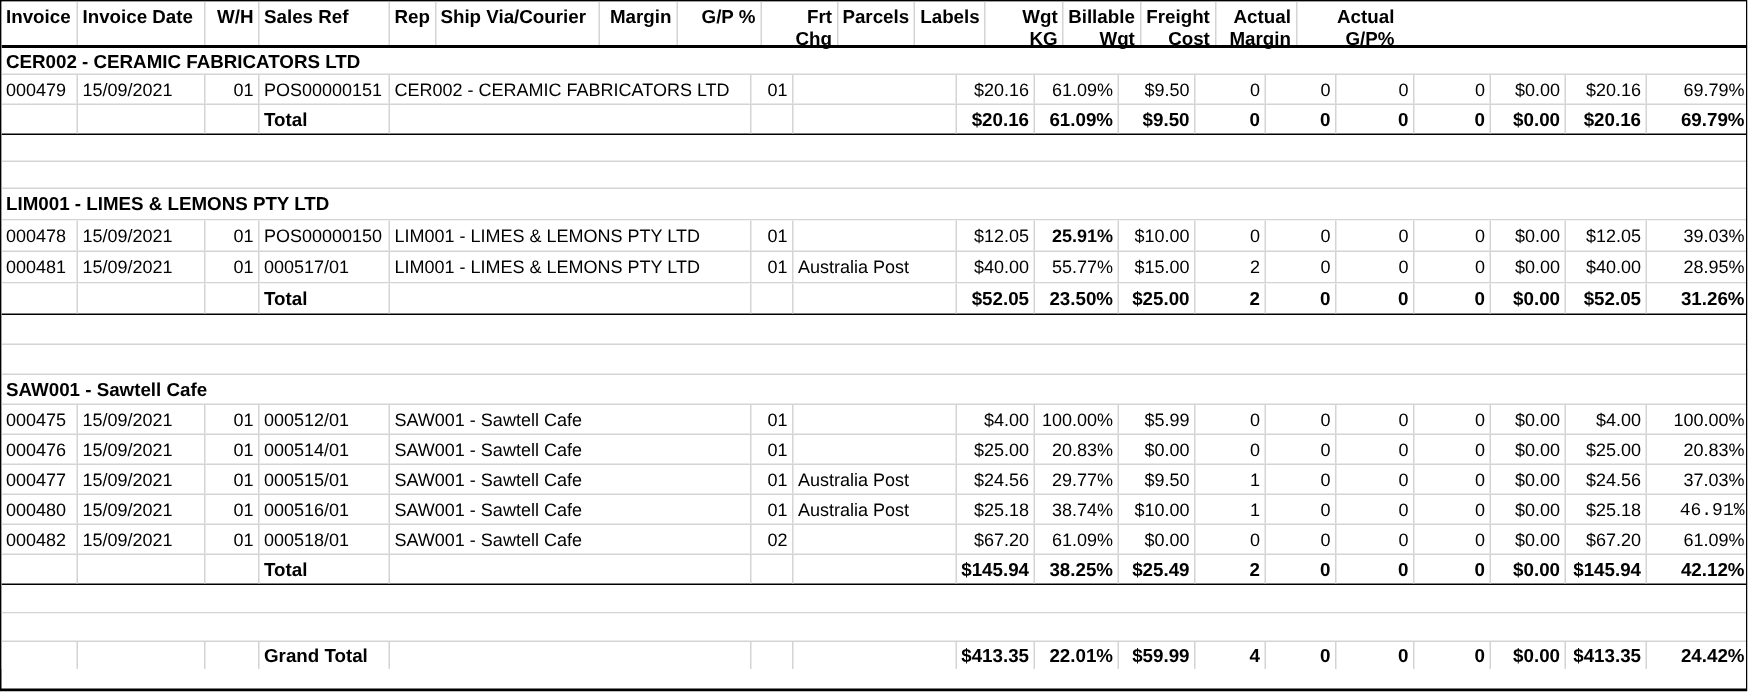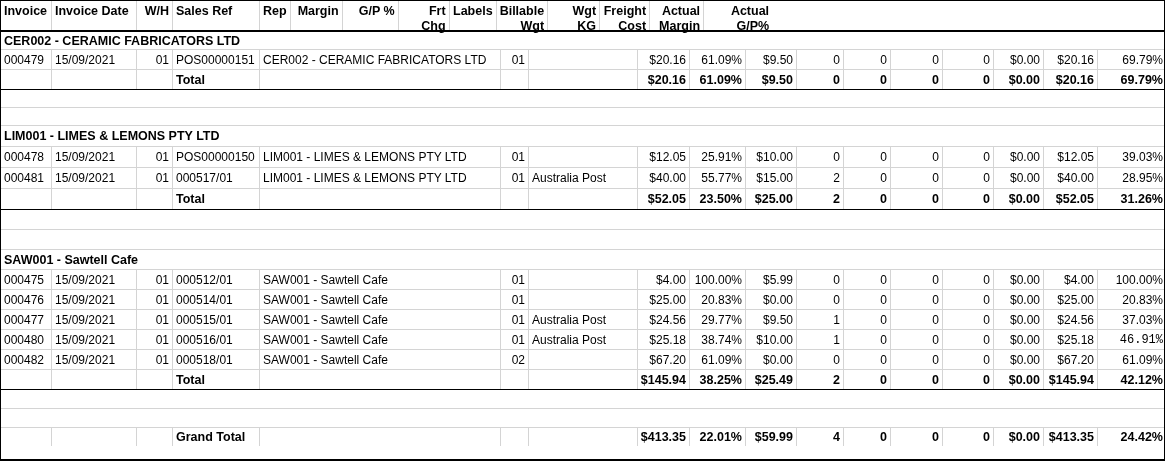--- a/index.html
+++ b/index.html
@@ -37,27 +37,29 @@
 </head>
 <body>
 
 <div id="sheet">
     <div class="row header-row">
       <div class="cell header-cell align-left" style="flex: 0 0 51px;">Invoice</div>
       <div class="cell header-cell align-left" style="flex: 0 0 85px;">Invoice Date</div>
       <div class="cell header-cell align-right" style="flex: 0 0 36px;">W/H</div>
       <div class="cell header-cell align-left" style="flex: 0 0 87px;">Sales Ref</div>
       <div class="cell header-cell align-left" style="flex: 0 0 28px;">Rep</div>
+      <div class="cell header-cell align-left" style="flex: 0 0 109px;">Ship Via/Courier</div>
       <div class="cell header-cell align-right" style="flex: 0 0 52px;">Margin</div>
       <div class="cell header-cell align-right" style="flex: 0 0 56px;">G/P %</div>
       <div class="cell header-cell align-right" style="flex: 0 0 51px;">Frt Chg</div>
+      <div class="cell header-cell align-right" style="flex: 0 0 47px;">Parcels</div>
       <div class="cell header-cell align-right" style="flex: 0 0 47px;">Labels</div>
+      <div class="cell header-cell align-right" style="flex: 0 0 52px;">Wgt KG</div>
       <div class="cell header-cell align-right" style="flex: 0 0 51px;">Billable
 Wgt</div>
-      <div class="cell header-cell align-right" style="flex: 0 0 52px;">Wgt KG</div>
       <div class="cell header-cell align-right" style="flex: 0 0 50px;">Freight
 Cost</div>
       <div class="cell header-cell align-right" style="flex: 0 0 54px;">Actual
 Margin</div>
       <div class="cell header-cell align-right" style="flex: 0 0 68px;">Actual
 G/P%</div>
     </div>
     <div class="row group-row" style="height: 18px;">
       <div class="group-cell">CER002 - CERAMIC FABRICATORS LTD</div>
     </div>
@@ -106,21 +108,21 @@
     </div>
     <div class="row data-row" style="height: 21px;">
       <div class="cell align-left" style="flex: 0 0 51px;">000478</div>
       <div class="cell align-left" style="flex: 0 0 85px;">15/09/2021</div>
       <div class="cell align-right" style="flex: 0 0 36px;">01</div>
       <div class="cell align-left" style="flex: 0 0 87px;">POS00000150</div>
       <div class="cell align-left" style="flex: 0 0 241px;">LIM001 - LIMES &amp; LEMONS PTY LTD</div>
       <div class="cell align-right" style="flex: 0 0 28px;">01</div>
       <div class="cell align-left" style="flex: 0 0 109px;"></div>
       <div class="cell align-right" style="flex: 0 0 52px;">$12.05</div>
-      <div class="cell align-right" style="flex: 0 0 56px;">25.91%</div>
+      <div class="cell align-right" style="flex: 0 0 56px; font-weight: bold;">25.91%</div>
       <div class="cell align-right" style="flex: 0 0 51px;">$10.00</div>
       <div class="cell align-right" style="flex: 0 0 47px;">0</div>
       <div class="cell align-right" style="flex: 0 0 47px;">0</div>
       <div class="cell align-right" style="flex: 0 0 52px;">0</div>
       <div class="cell align-right" style="flex: 0 0 51px;">0</div>
       <div class="cell align-right" style="flex: 0 0 50px;">$0.00</div>
       <div class="cell align-right" style="flex: 0 0 54px;">$12.05</div>
       <div class="cell align-right" style="flex: 0 0 68px;">39.03%</div>
     </div>
     <div class="row data-row" style="height: 21px;">

